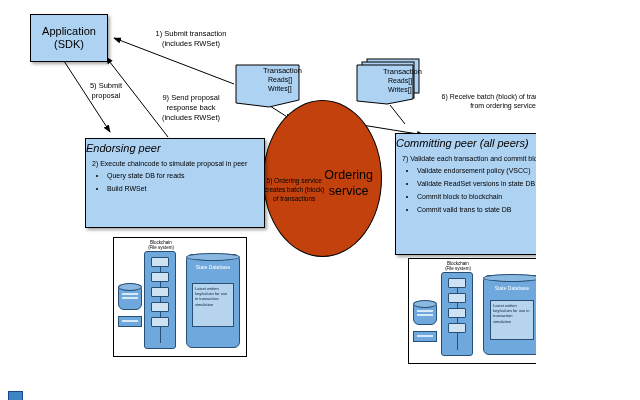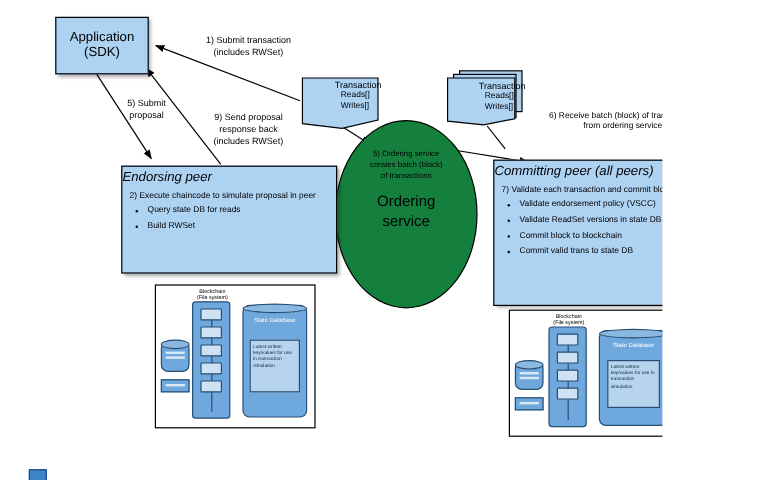--- a/index.html
+++ b/index.html
@@ -1,34 +1,34 @@
 <!DOCTYPE html>
 <html><head>
 <meta charset="utf-8">
 <style>
   html,body{margin:0;padding:0;background:#fff;}
   .canvas{position:relative;width:536px;height:400px;background:#ffffff;overflow:hidden;
-          font-family:"Liberation Sans",sans-serif;color:#000;margin-left:16px;}
+          font-family:"Liberation Sans",sans-serif;color:#000;}
   #arrows{position:absolute;left:0;top:0;z-index:1;}
   .box{position:absolute;background:#aed2f2;border:1px solid #000;z-index:2;
        box-shadow:2px 2px 3px rgba(0,0,0,.35);}
   .pre{white-space:pre-line;}
   .lbl{position:absolute;font-size:7.5px;line-height:1.3;white-space:pre-line;z-index:3;text-align:center;}
   
   .app{left:30px;top:14px;width:76px;height:46px;display:flex;align-items:center;
        justify-content:center;text-align:center;font-size:11px;line-height:1.2;}
   
   .doc{position:absolute;z-index:2;}
   .doc svg{position:absolute;left:0;top:0;}
   .doc-text{position:relative;z-index:2;padding-left:24px;}
   .doc-title{font-size:7.5px;padding:2px 0 0 4px;}
   .doc-line{font-size:7px;line-height:1.3;padding-left:9px;}
   
-  .ellipse{position:absolute;left:263px;top:100px;width:117px;height:155px;background:#15803d;
-           border:1px solid #000;border-radius:50%;z-index:2;display:flex;flex-direction:column;
+  .ellipse{position:absolute;left:263px;top:100px;width:117px;height:155px;background:#c2410c;
+           border:1px solid #000;border-radius:50%;z-index:2;display:flex;flex-direction:row;
            align-items:center;}
   .ellipse .step5{font-size:6.5px;line-height:1.35;text-align:center;margin-top:24px;white-space:pre-line;}
   .ellipse .oname{font-size:12.5px;line-height:1.25;text-align:center;margin-top:10px;white-space:pre-line;}
   
   .peer-title{font-size:11px;text-align:left;padding-top:3px;font-style:italic;}
   .step{font-size:7px;padding:5px 4px 0 6px;line-height:1.3;}
   ul.bullets{margin:3px 0 0 0;padding-left:21px;font-size:7px;line-height:1.3;}
   ul.bullets li{margin-bottom:4px;}
   .endorsing{left:85px;top:138px;width:178px;height:88px;}
   .committing{left:395px;top:133px;width:218px;height:120px;}

